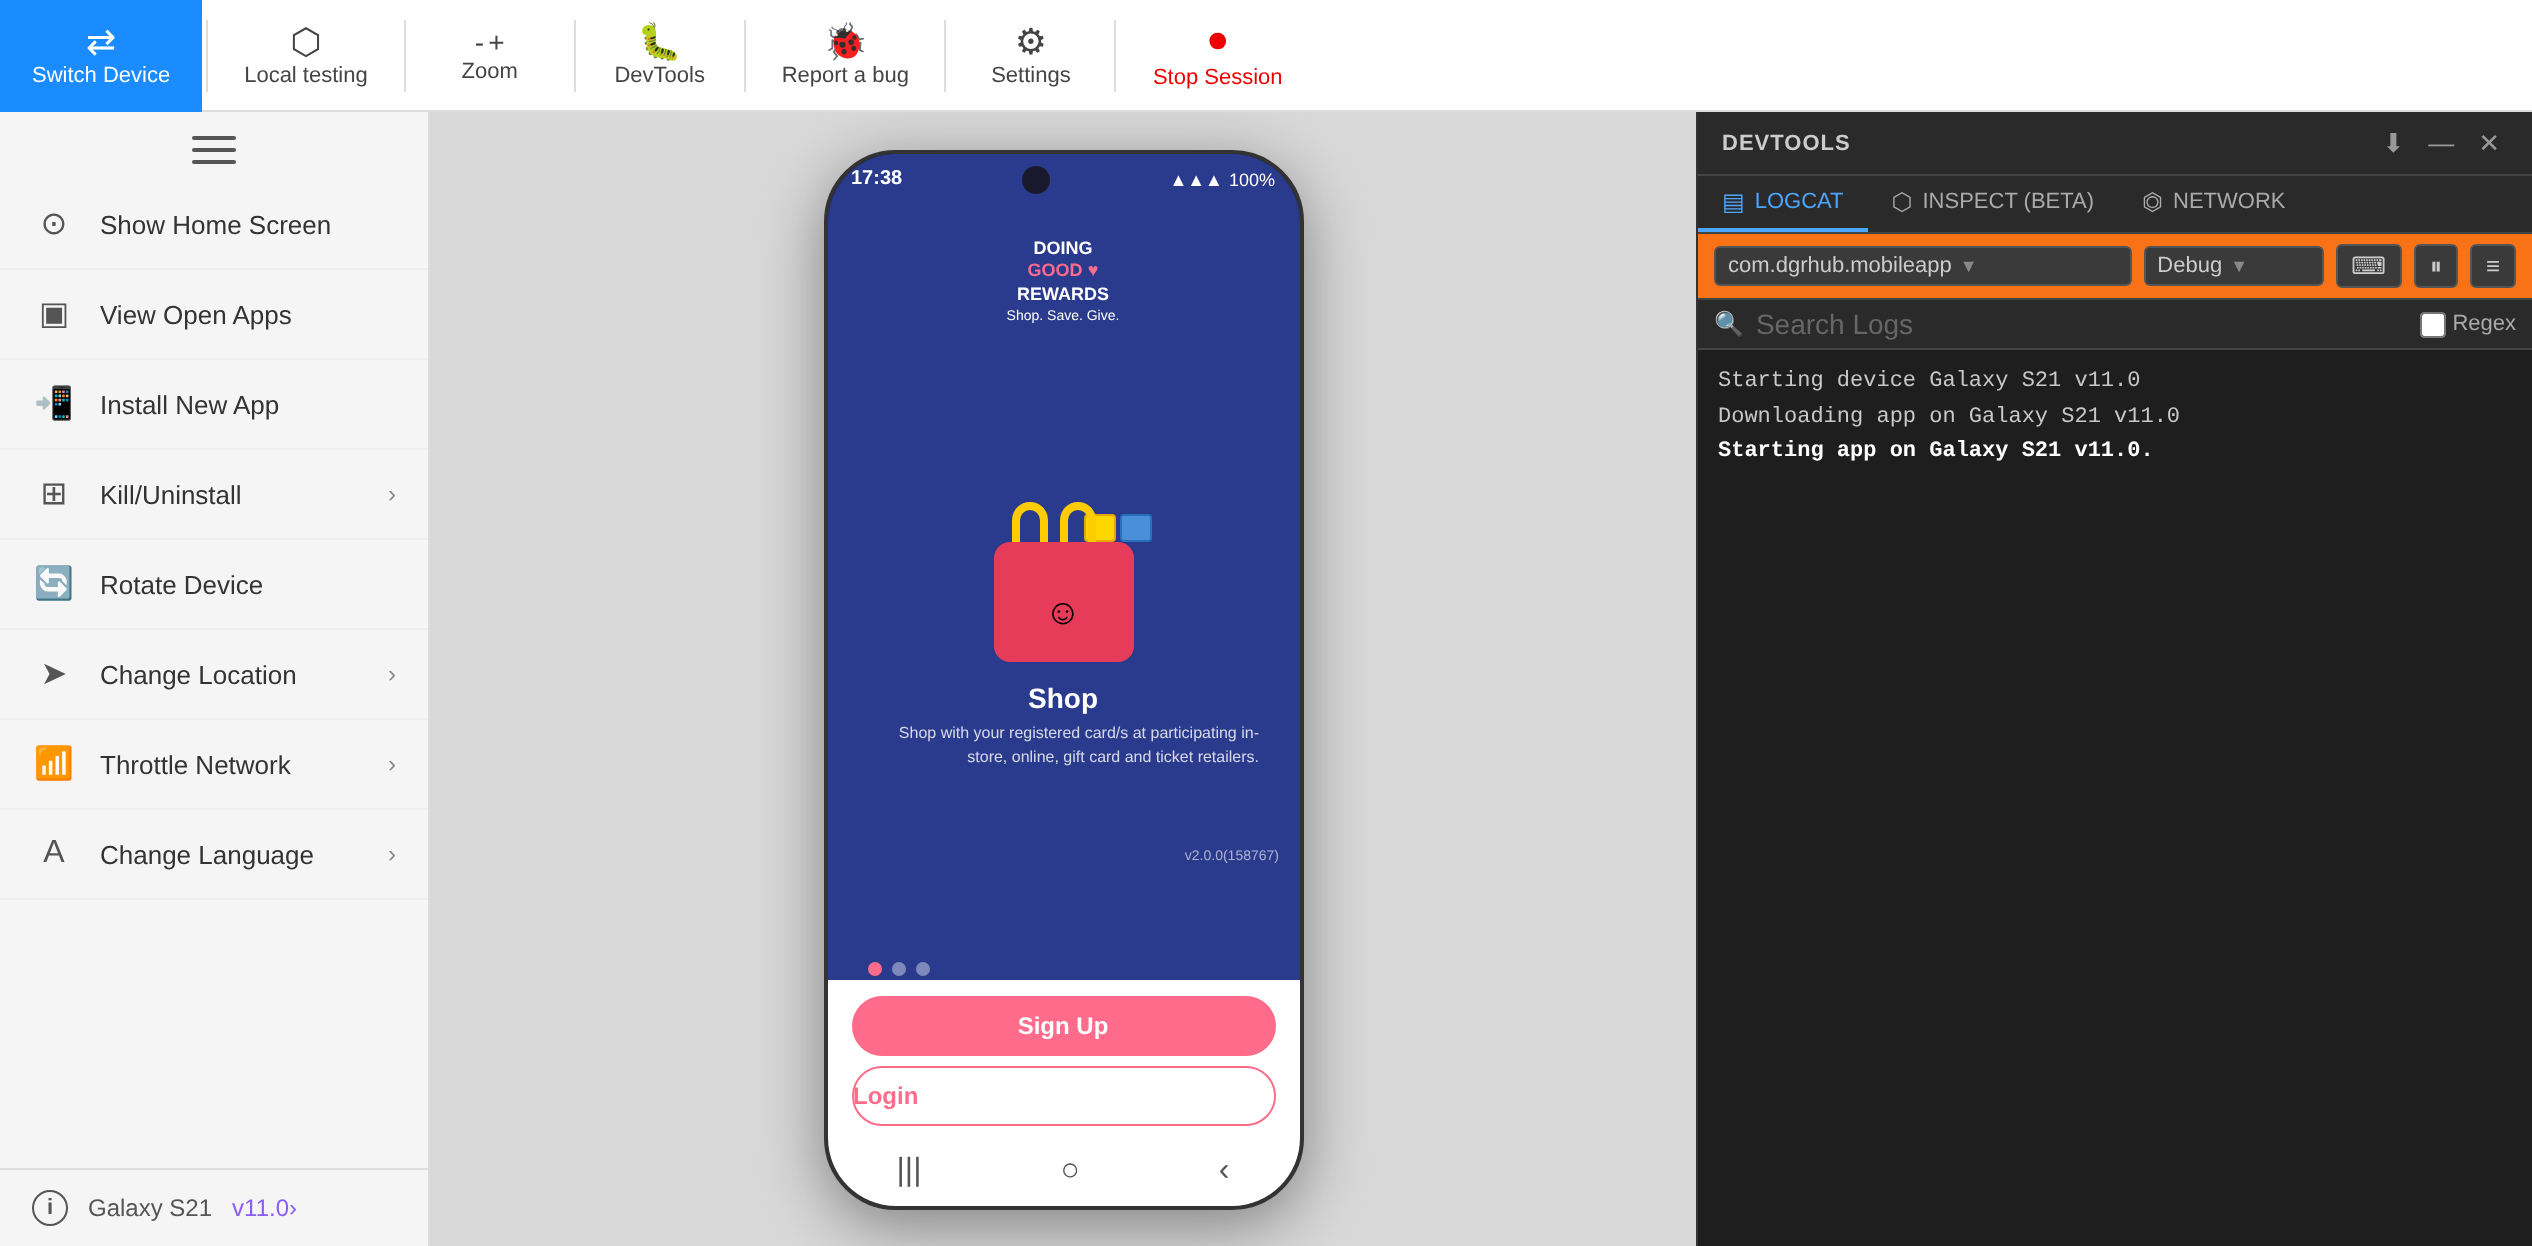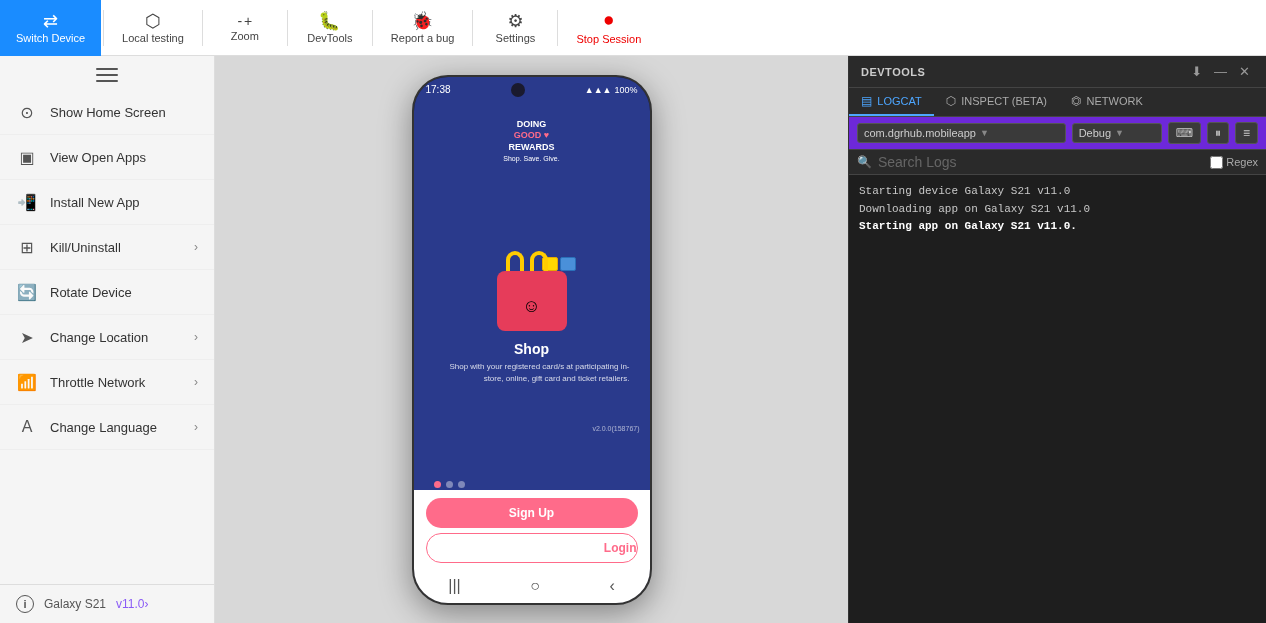--- a/index.html
+++ b/index.html
@@ -184,21 +184,21 @@
     .phone-notch-area {
       display: flex;
       align-items: center;
       justify-content: space-between;
       padding: 6px 12px 4px 12px;
       background: #2a3a8c;
       font-size: 9px;
       color: #fff;
       flex-shrink: 0;
     }
-    .phone-time { font-size: 10px; font-weight: 400; }
+    .phone-time { font-size: 10px; font-weight: 700; }
     .phone-notch {
       width: 14px;
       height: 14px;
       background: #1a1a2e;
       border-radius: 50%;
     }
     .phone-status { font-size: 9px; display: flex; gap: 3px; align-items: center; }
     .phone-screen {
       flex: 1;
       background: #2a3a8c;
@@ -345,21 +345,21 @@
       cursor: pointer;
     }
     .phone-login-btn {
       background: #fff;
       color: #ff6b8a;
       border: 1.5px solid #ff6b8a;
       border-radius: 22px;
       padding: 7px 0;
       font-size: 12px;
       font-weight: 600;
-      text-align: right;
+      text-align: left;
       cursor: pointer;
     }
     .phone-nav-bar {
       background: #fff;
       display: flex;
       justify-content: space-around;
       padding: 8px 0;
       flex-shrink: 0;
     }
     .phone-nav-icon {
@@ -422,21 +422,21 @@
     .devtools-tab.active {
       color: #4da6ff;
       border-bottom-color: #4da6ff;
     }
     .devtools-tab-icon { font-size: 12px; }
     .devtools-controls {
       display: flex;
       align-items: center;
       gap: 6px;
       padding: 5px 8px;
-      background: #6d28d9;
+      background: #f97316;
       border-bottom: 1px solid #444;
       flex-shrink: 0;
     }
     .devtools-dropdown {
       background: #3a3a3a;
       border: 1px solid #555;
       color: #ccc;
       font-size: 11px;
       padding: 3px 6px;
       border-radius: 3px;

